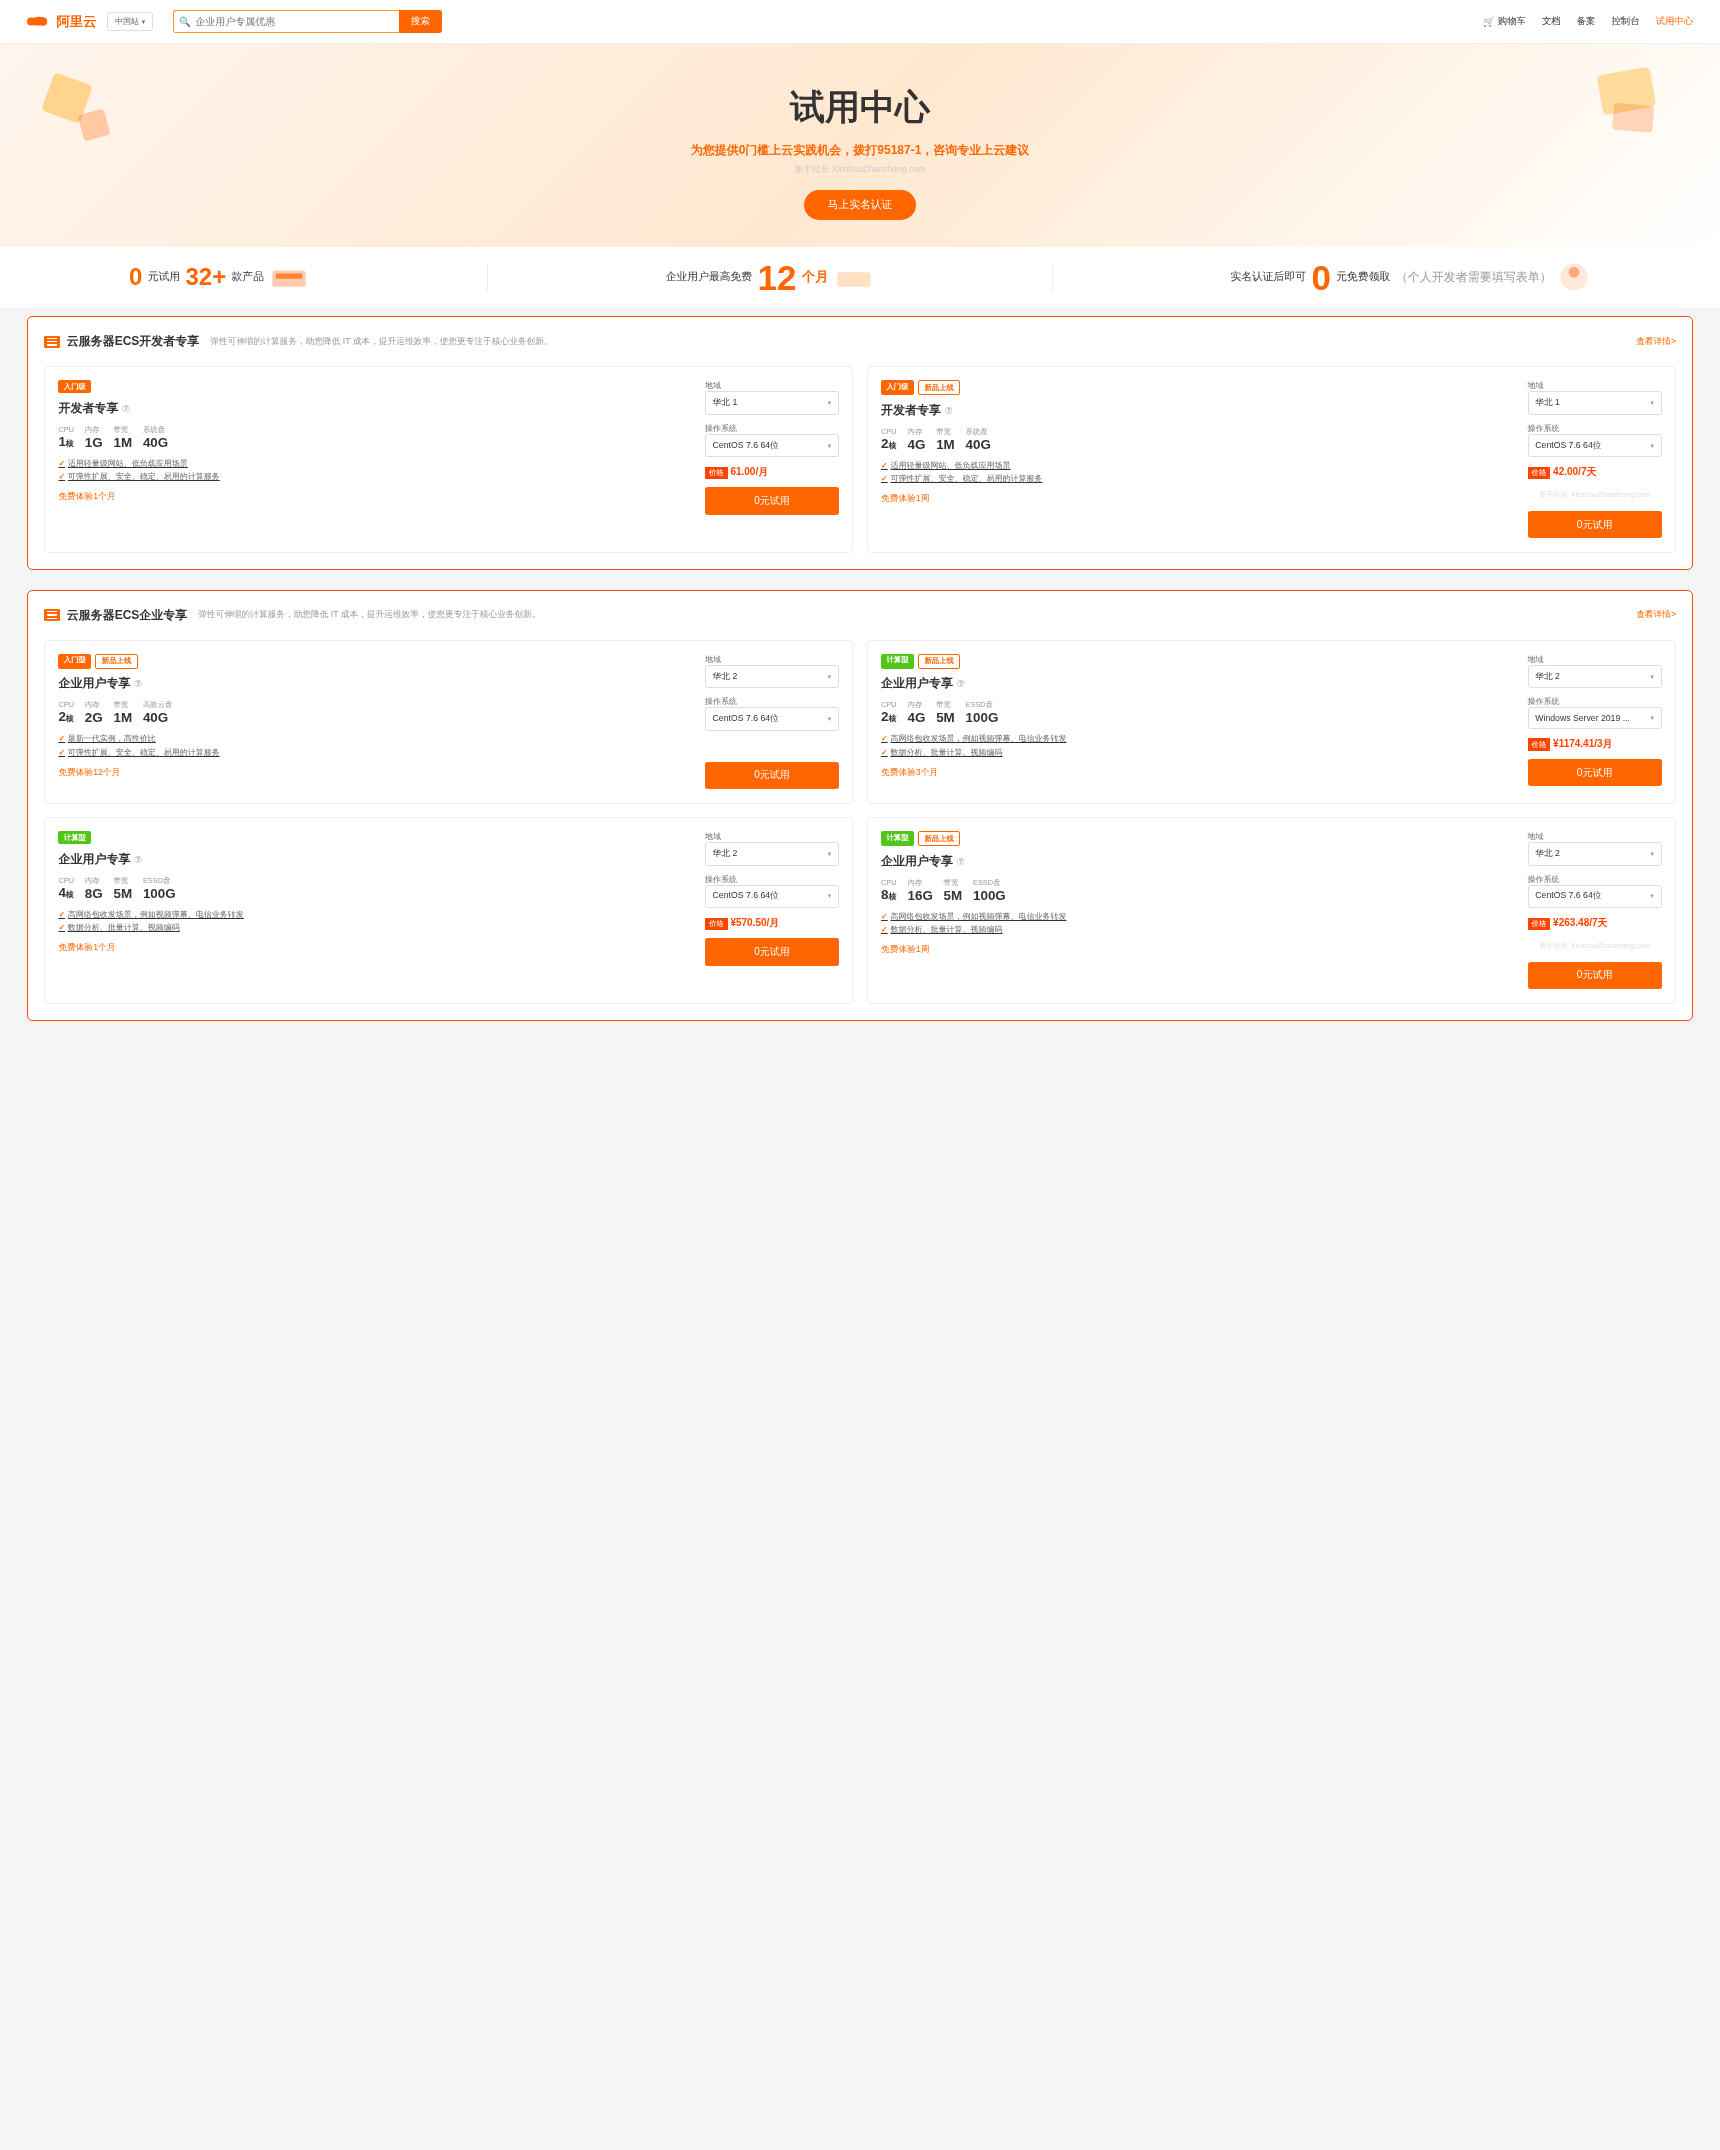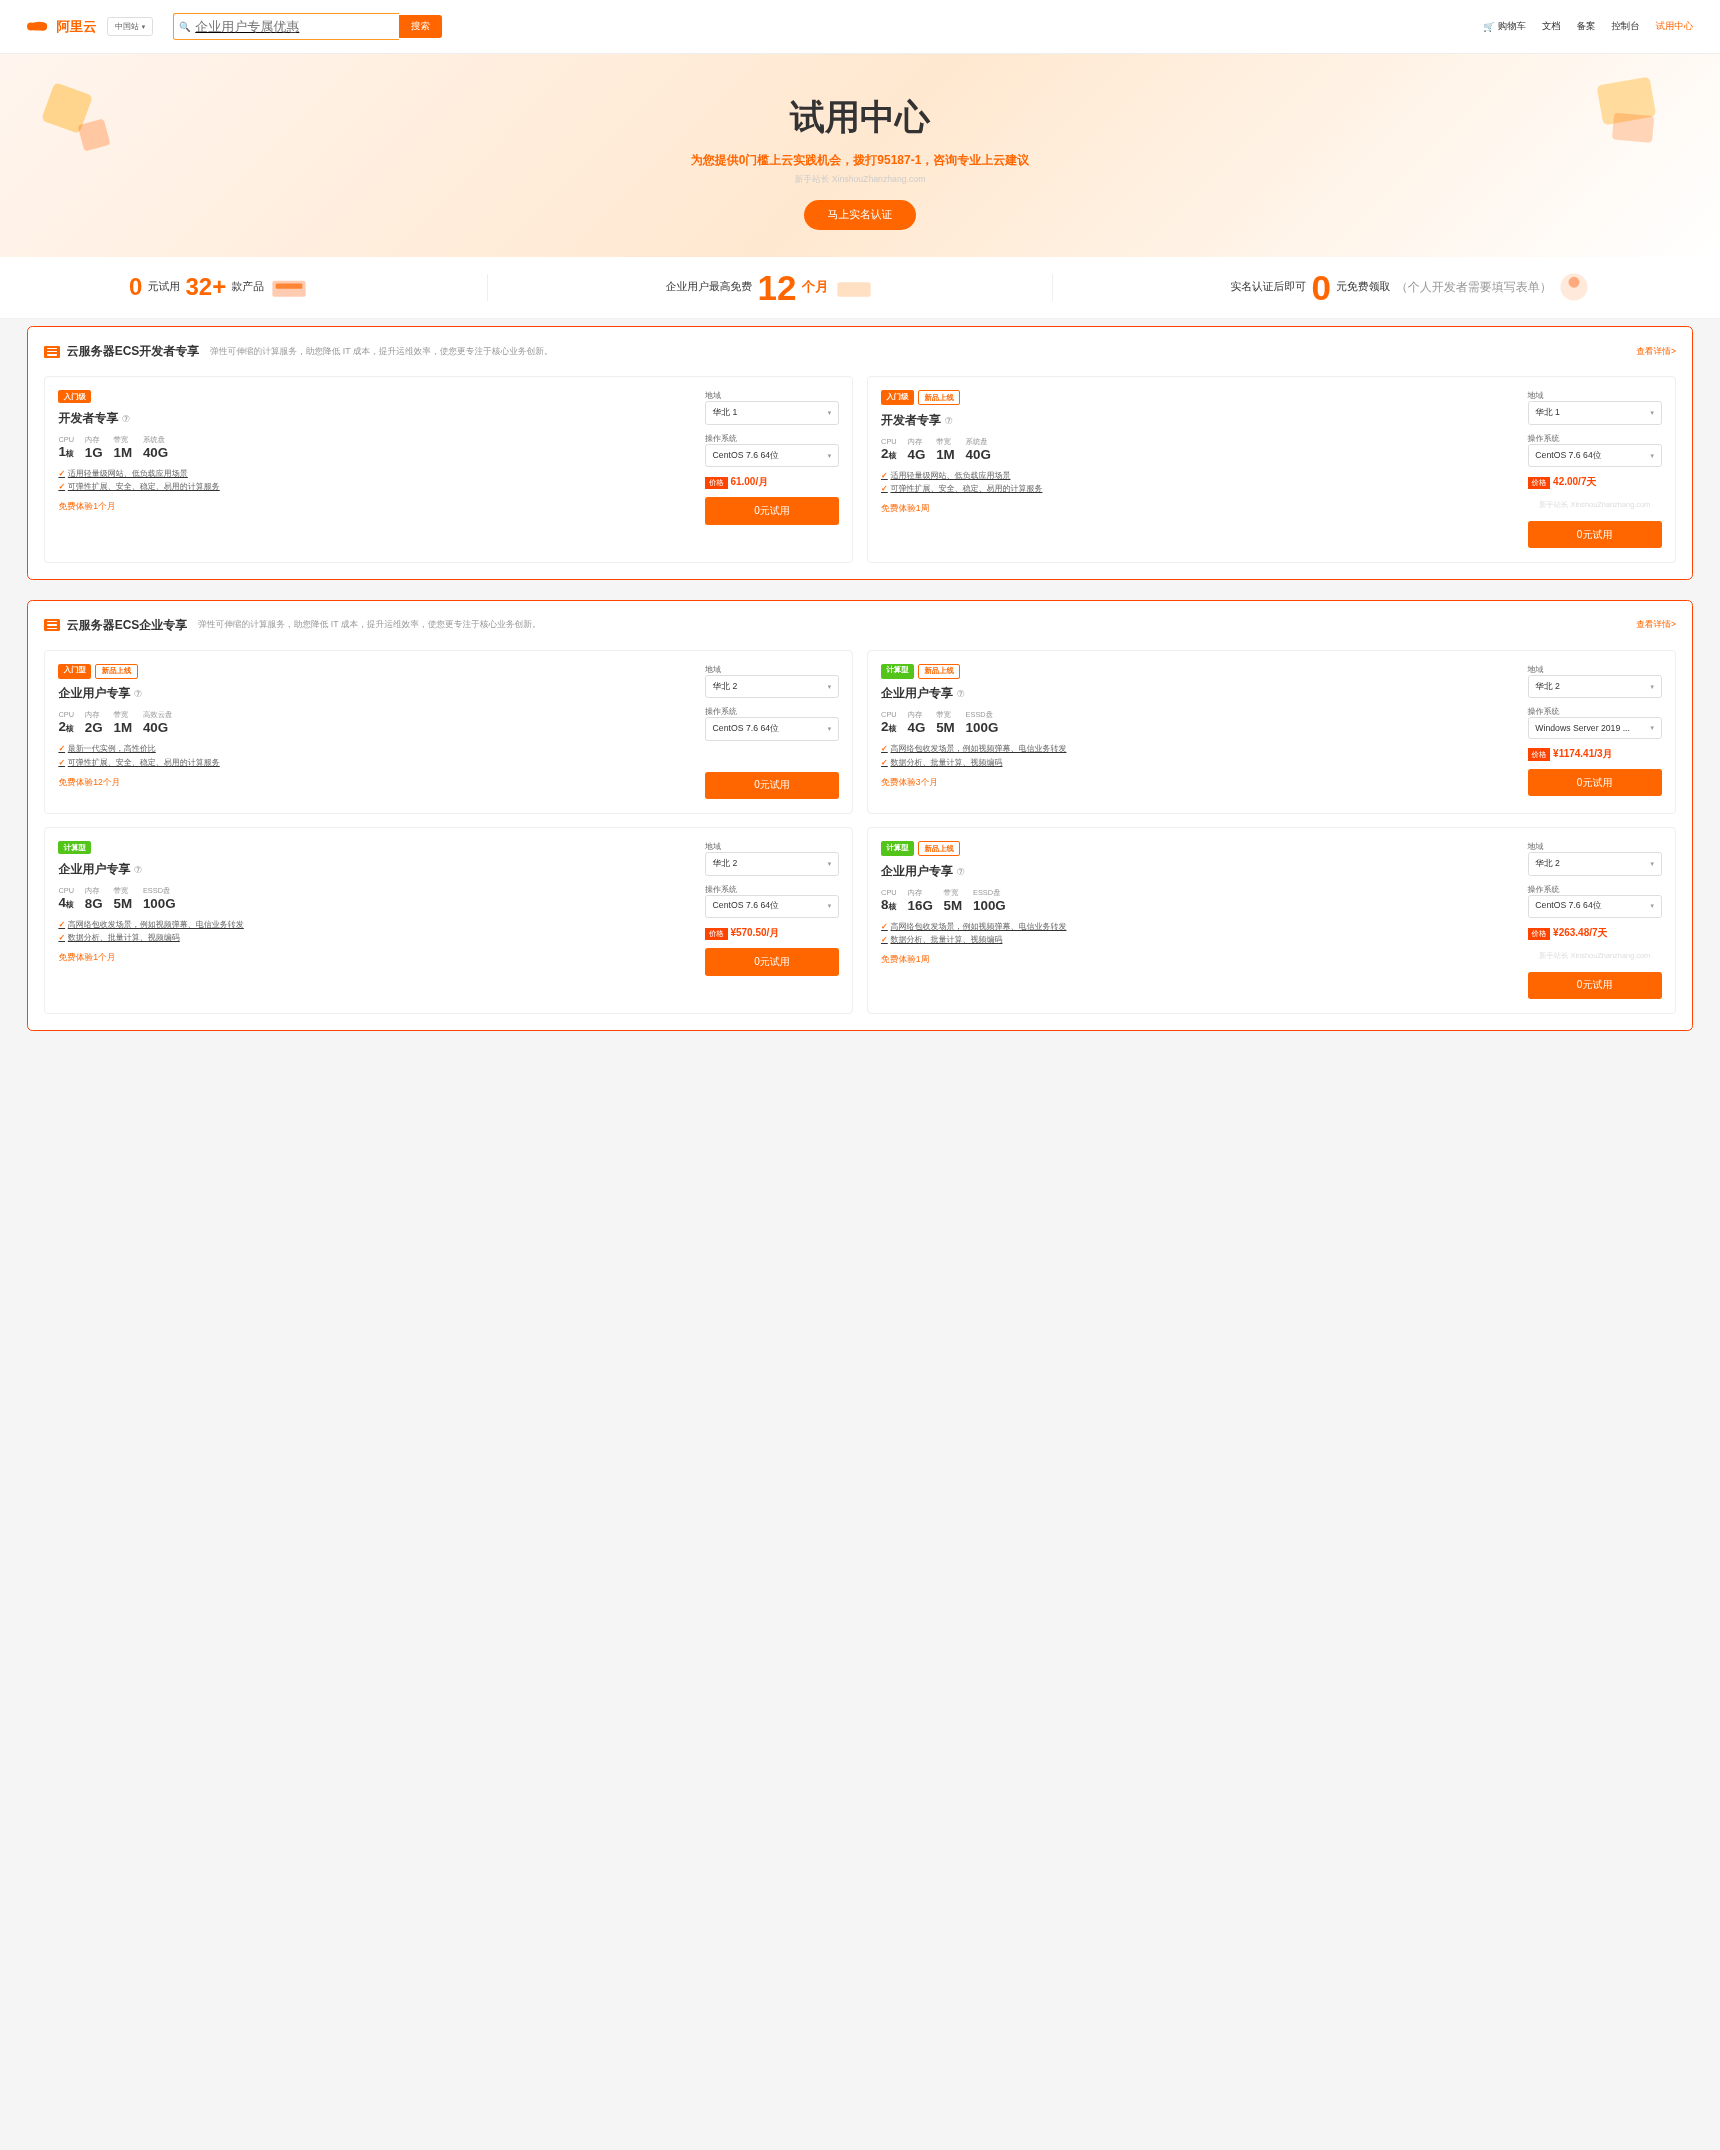--- a/index.html
+++ b/index.html
@@ -1,24 +1,24 @@
 <!DOCTYPE html>
 <html style="font-size:10.8px"><head>
   <meta charset="utf-8">
   <style>
     * { box-sizing: border-box; margin: 0; padding: 0; }
     body { font-family: "PingFang SC", "Microsoft YaHei", sans-serif; background: #f5f5f5; font-size: 9.4px; color: #333; }
 
     
-    .header { background: #fff; display: flex; align-items: center; padding: 16px 27px; height: 54px; border-bottom: 0.7px solid #eee; }
+    .header { background: #fff; display: flex; align-items: center; padding: 16px 27px; height: 44px; border-bottom: 0.7px solid #eee; }
     .logo { display: flex; align-items: center; gap: 5.4px; margin-right: 10.8px; }
     .logo-icon { width: 24px; height: 19px; }
     .region-selector { border: 0.7px solid #ddd; border-radius: 2.7px; padding: 2.7px 6.7px; font-size: 8px; color: #666; cursor: pointer; display: flex; align-items: center; gap: 2.7px; }
     .search-bar { margin-left: 20px; display: flex; align-items: center; flex: 1; max-width: 269px; }
-    .search-input { flex: 1; border: 0.7px solid #ff9922; border-right: none; border-radius: 2.7px 0 0 2.7px; padding: 5.4px 9.4px; font-size: 13px; outline: none; text-decoration: underline; }
+    .search-input { flex: 1; border: 0.7px solid #ff9922; border-right: none; border-radius: 2.7px 0 0 2.7px; padding: 5.4px 9.4px; font-size: 10px; outline: none; }
     .search-btn { background: #ff6600; color: #fff; border: none; padding: 5.4px 12px; border-radius: 0 2.7px 2.7px 0; cursor: pointer; font-size: 9.4px; }
     .header-nav { margin-left: auto; display: flex; align-items: center; gap: 16px; font-size: 9.4px; color: #333; }
     .header-nav a { text-decoration: none; color: #333; cursor: pointer; }
     .header-nav a.new-user { color: #ff6600; }
     .cart-icon { display: inline-flex; align-items: center; gap: 2.7px; }
 
     
     .banner { background: linear-gradient(135deg, #fff5ee 0%, #ffe8d0 50%, #fff 100%); padding: 40px 0 27px; text-align: center; position: relative; overflow: hidden; min-height: 188px; display: flex; flex-direction: column; align-items: center; justify-content: center; }
     .banner-title { font-size: 35px; font-weight: bold; color: #333; margin-bottom: 10.8px; }
     .banner-subtitle { font-size: 12px; color: #666; margin-bottom: 5.4px; }

